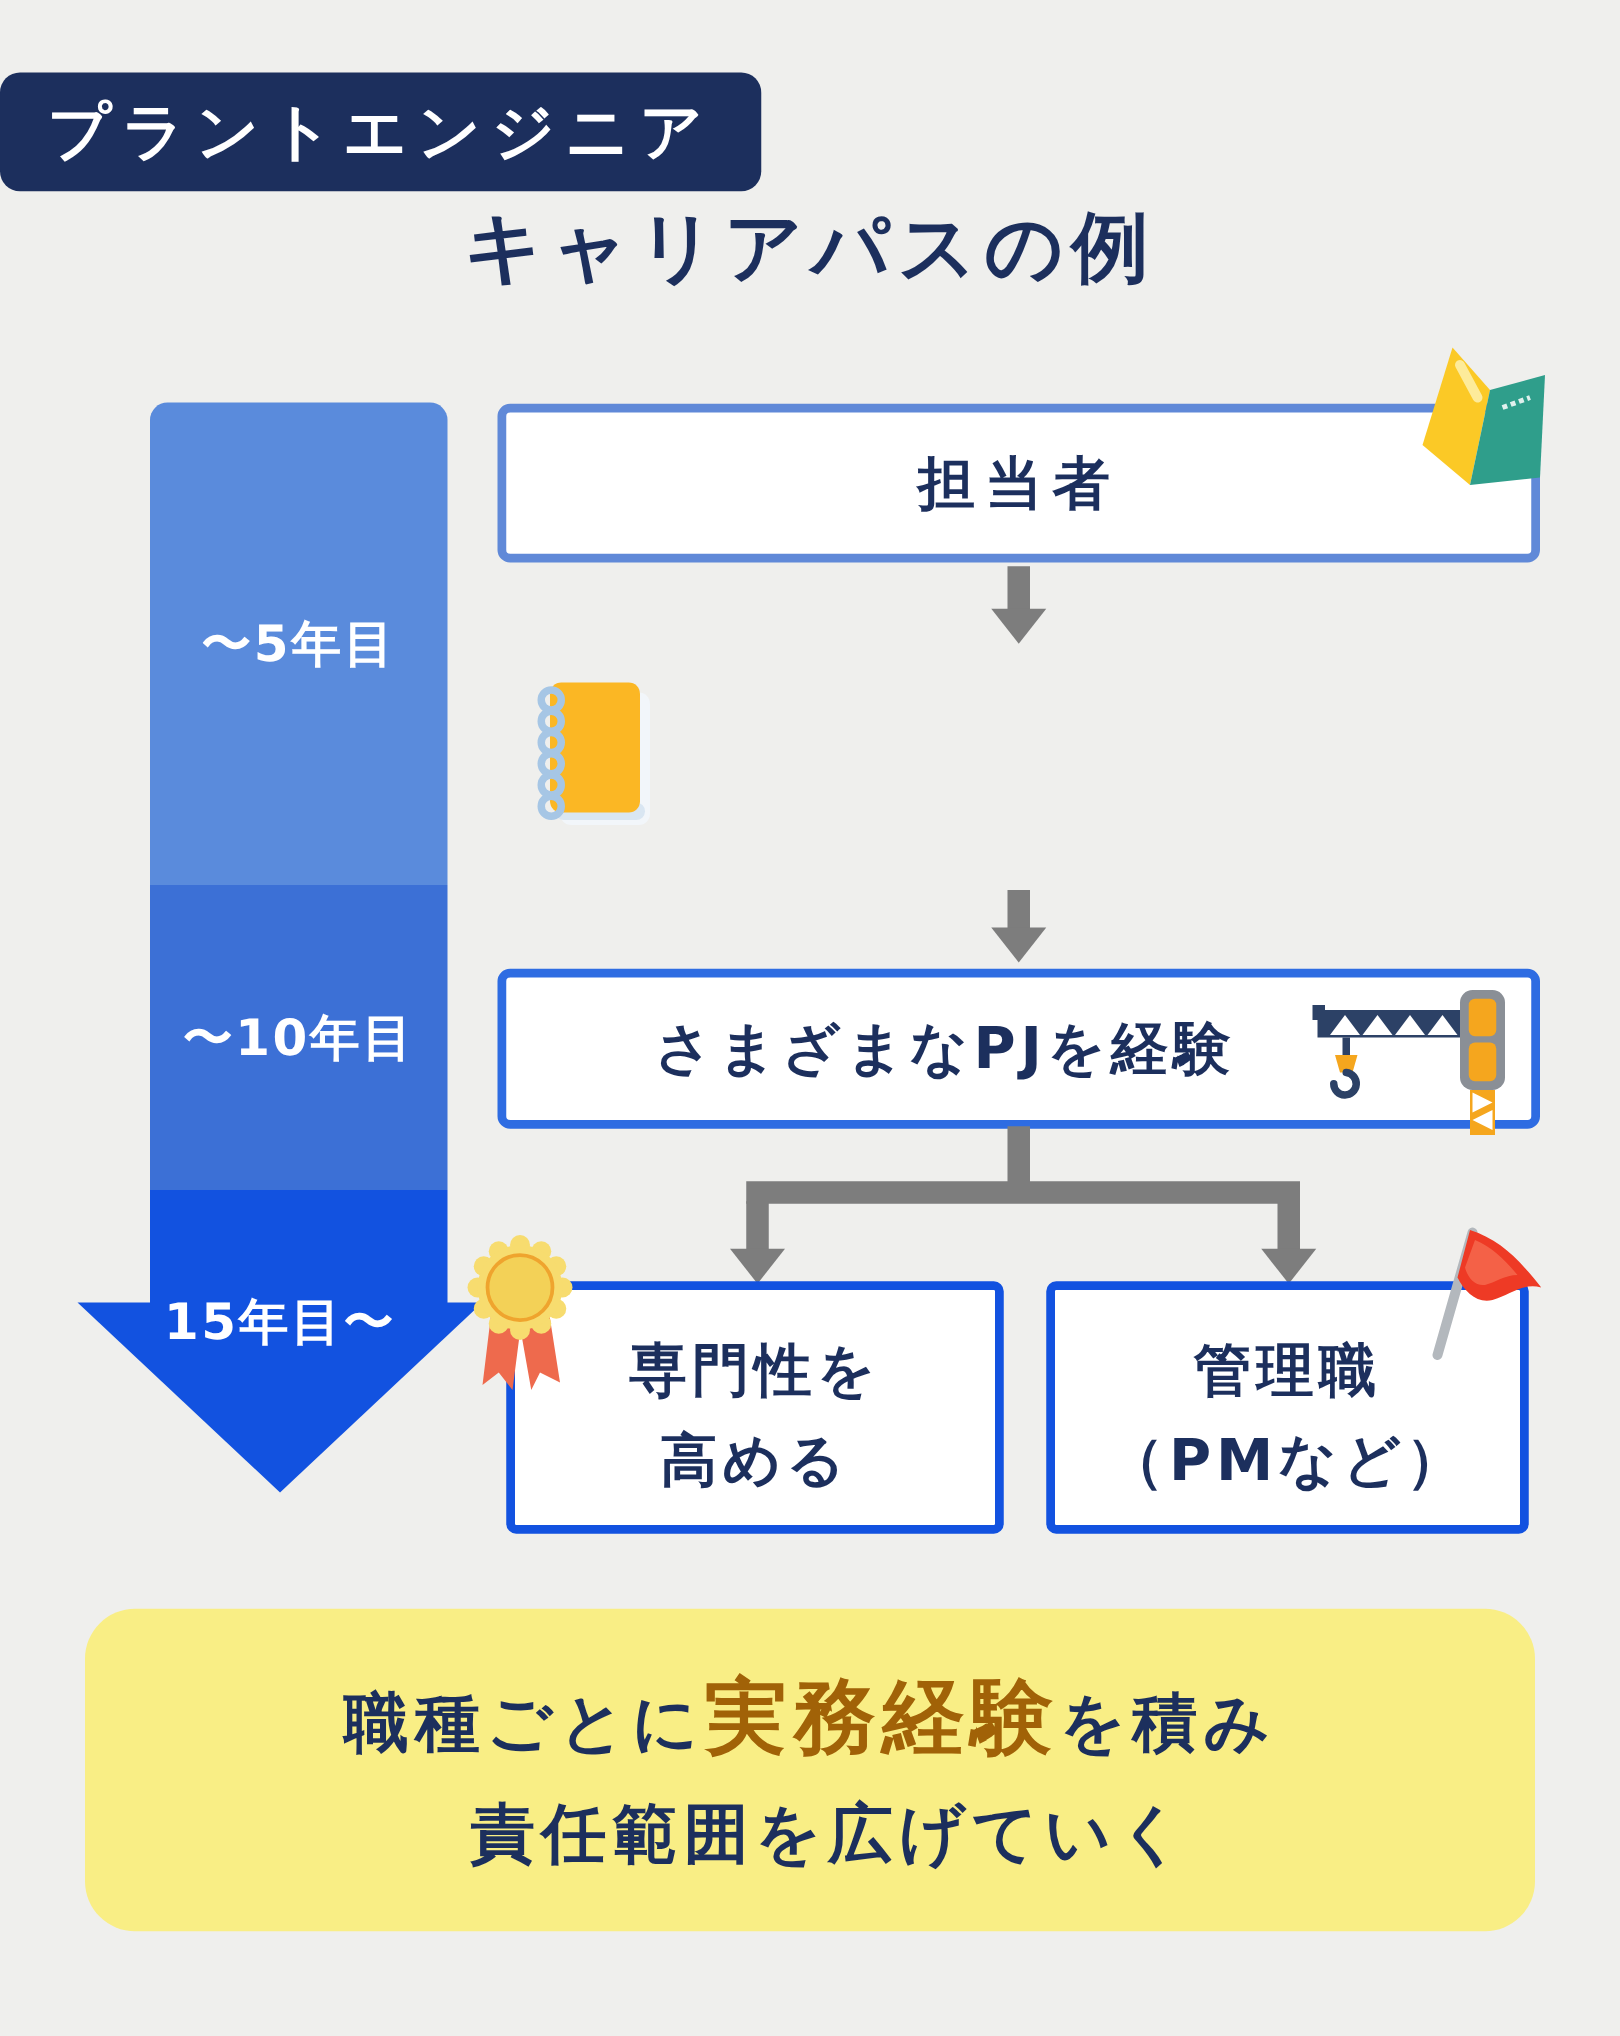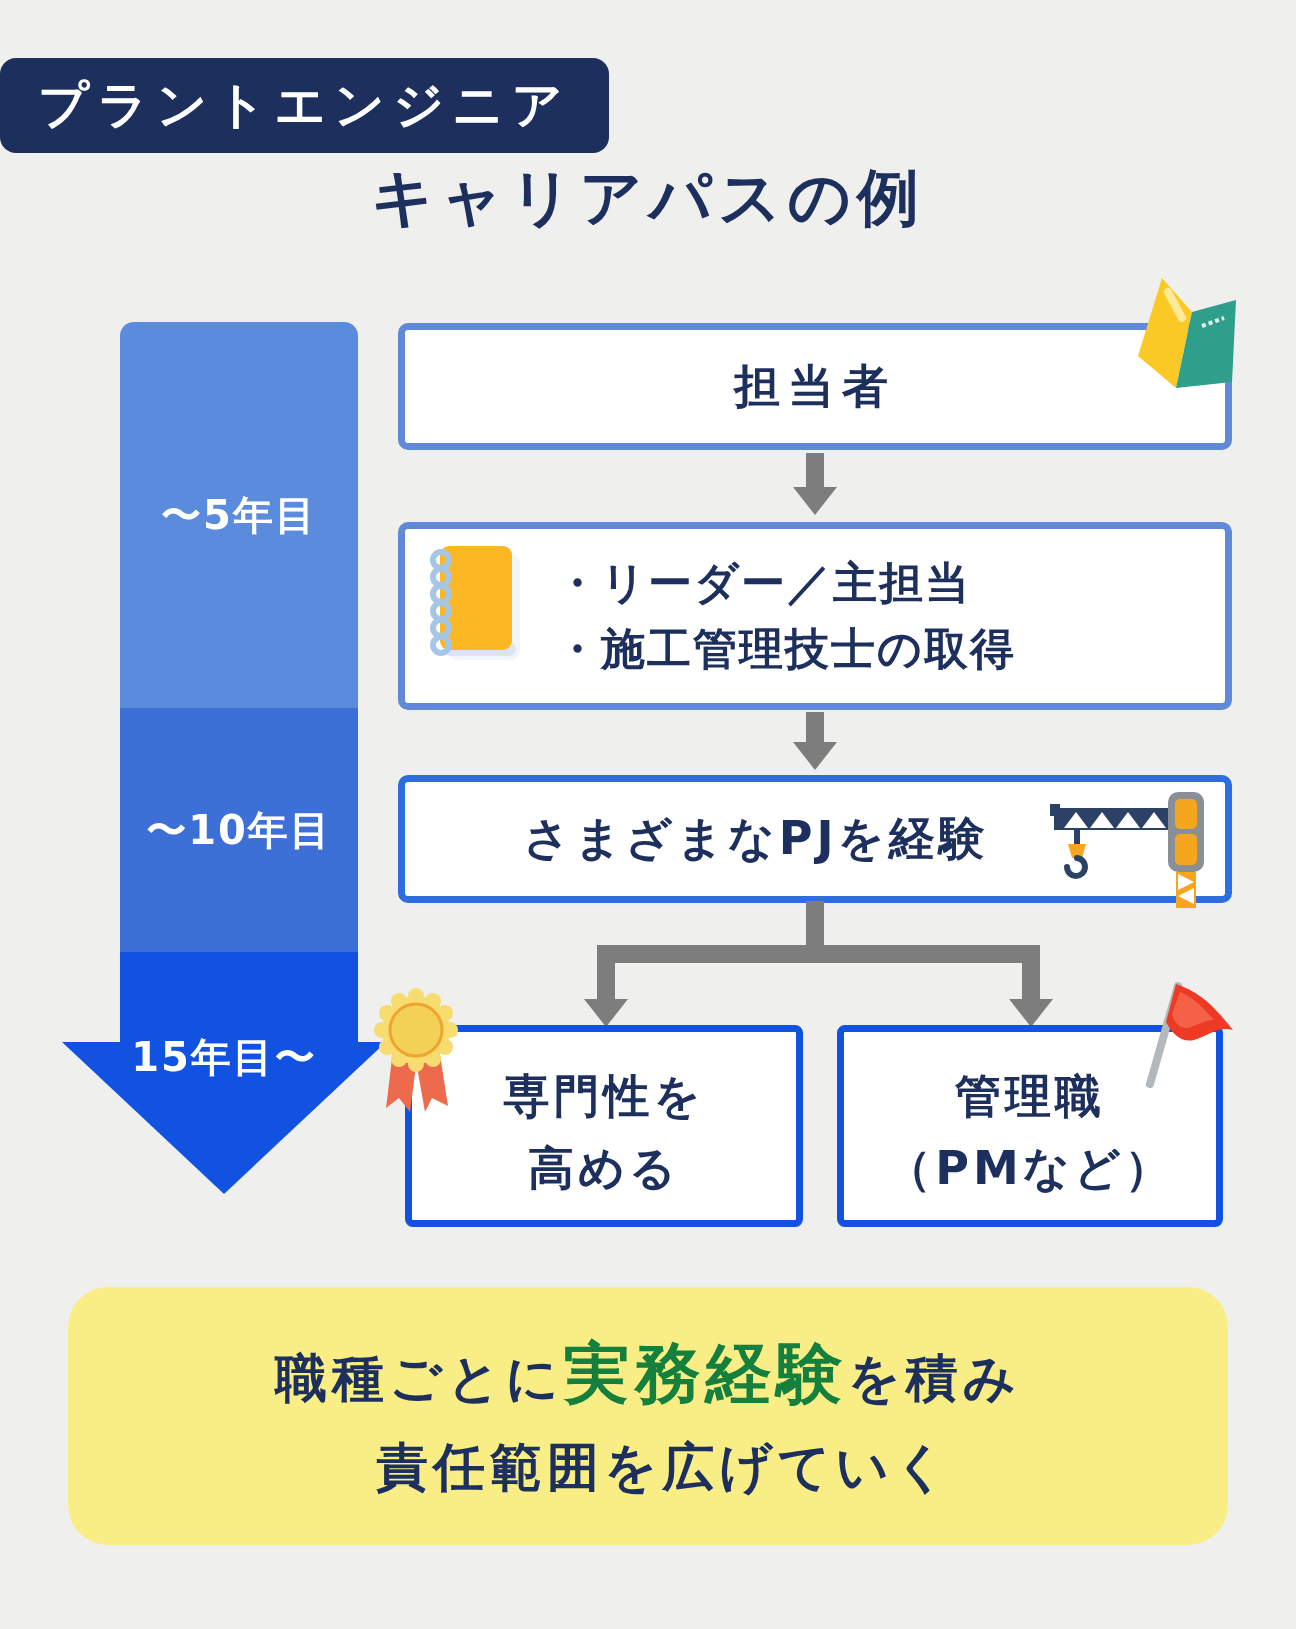--- a/index.html
+++ b/index.html
@@ -43,21 +43,21 @@
 
   
   .gray{background:#7d7d7d;}
   .ghead{width:0;height:0;border-left:22px solid transparent;border-right:22px solid transparent;
          border-top:28px solid #7d7d7d;}
 
   
   .footer{left:68px;top:1287px;width:1160px;height:258px;background:#f9ee85;border-radius:40px;}
   .f-line1{margin-top:42px;display:flex;justify-content:center;align-items:baseline;}
   .f-reg{font-size:52px;font-weight:bold;letter-spacing:5px;color:#1c2f5d;}
-  .f-hi{font-size:66px;font-weight:bold;letter-spacing:5px;color:#15803d;}
+  .f-hi{font-size:66px;font-weight:bold;letter-spacing:5px;color:#a16207;}
   .f-line2{margin-top:14px;text-align:center;font-size:52px;font-weight:bold;letter-spacing:5px;color:#1c2f5d;margin-left:32px;}
 
   .icon{z-index:3;}
 </style>
 </head>
 <body>
 
 <div id="canvas">
 
   <div class="abs badge-row">
@@ -82,26 +82,20 @@
   <svg class="abs icon" style="left:1136px;top:272px;" width="104" height="120" viewBox="0 0 104 120">
     <polygon points="26,6 2,84 40,116 56,40" fill="#fbc926"></polygon>
     <polygon points="56,40 40,116 96,110 100,28" fill="#2f9e8b"></polygon>
     <line x1="32" y1="20" x2="46" y2="46" stroke="#fdeb9a" stroke-width="8" stroke-linecap="round"></line>
     <line x1="66" y1="54" x2="88" y2="46" stroke="#ffffff" stroke-width="4" stroke-dasharray="4 3" opacity="0.85"></line>
   </svg>
 
   <div class="abs gray" style="left:806px;top:453px;width:18px;height:36px;"></div>
   <div class="abs ghead" style="left:793px;top:487px;"></div>
 
-  <div class="abs fbox border-light box2">
-    <div class="box2-text">
-      <div>・リーダー／主担当</div>
-      <div>・施工管理技士の取得</div>
-    </div>
-  </div>
 
   <svg class="abs icon" style="left:426px;top:542px;" width="96" height="122" viewBox="0 0 96 122">
     <rect x="22" y="12" width="72" height="106" rx="9" fill="#f2f6fa"></rect>
     <rect x="18" y="100" width="72" height="14" rx="7" fill="#d9e6f2"></rect>
     <rect x="14" y="4" width="72" height="104" rx="9" fill="#fbb724"></rect>
     <circle cx="15" cy="18" r="8" fill="none" stroke="#a6c6e5" stroke-width="6"></circle>
     <circle cx="15" cy="35" r="8" fill="none" stroke="#a6c6e5" stroke-width="6"></circle>
     <circle cx="15" cy="52" r="8" fill="none" stroke="#a6c6e5" stroke-width="6"></circle>
     <circle cx="15" cy="69" r="8" fill="none" stroke="#a6c6e5" stroke-width="6"></circle>
     <circle cx="15" cy="86" r="8" fill="none" stroke="#a6c6e5" stroke-width="6"></circle>

